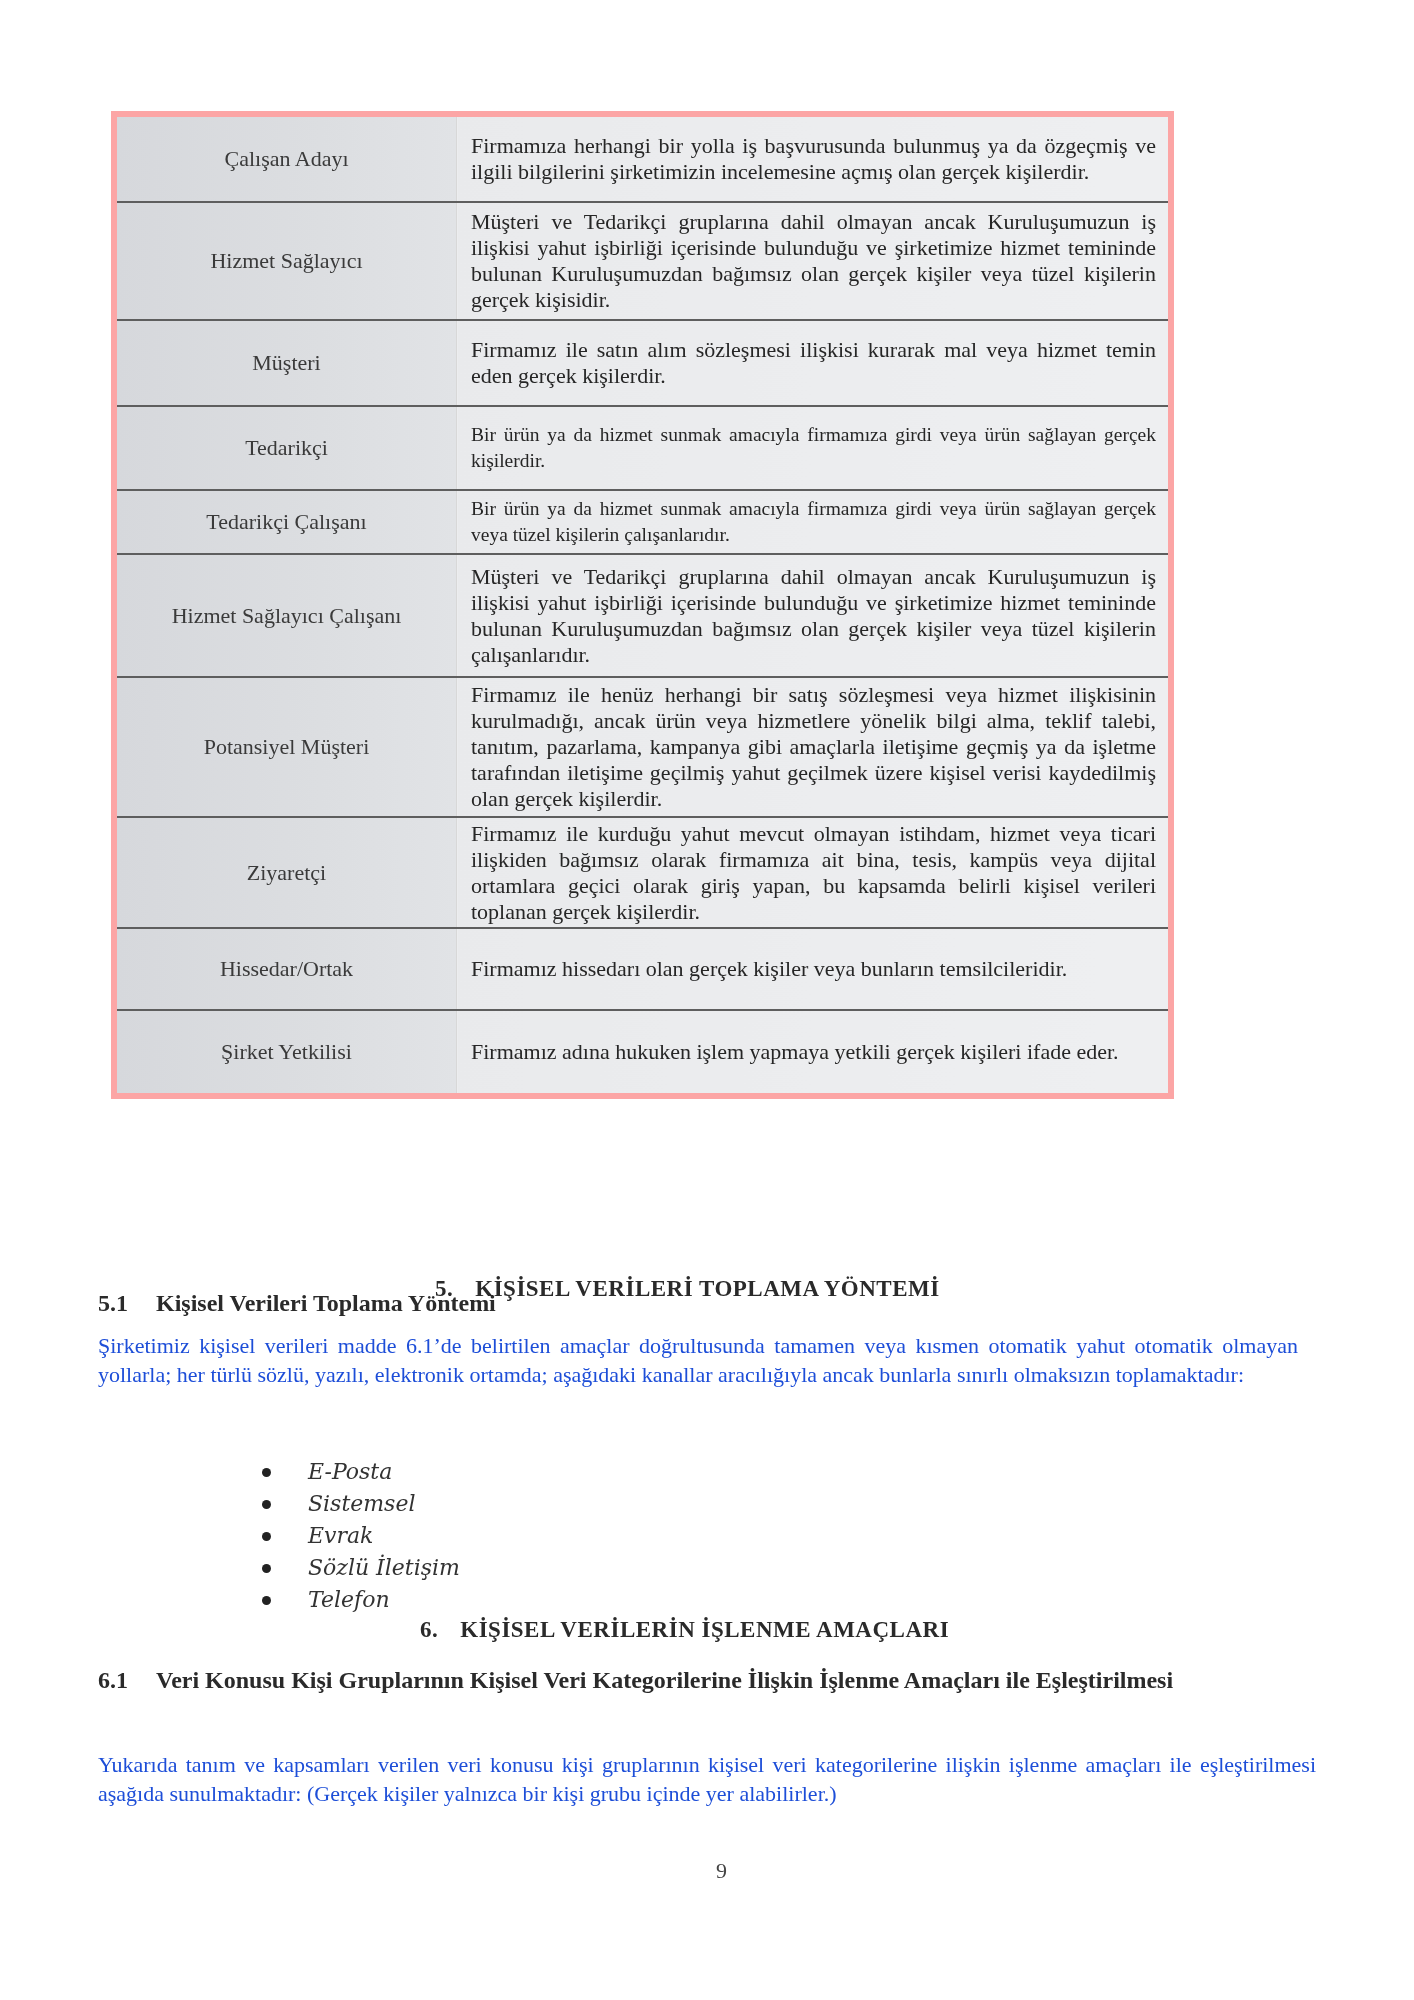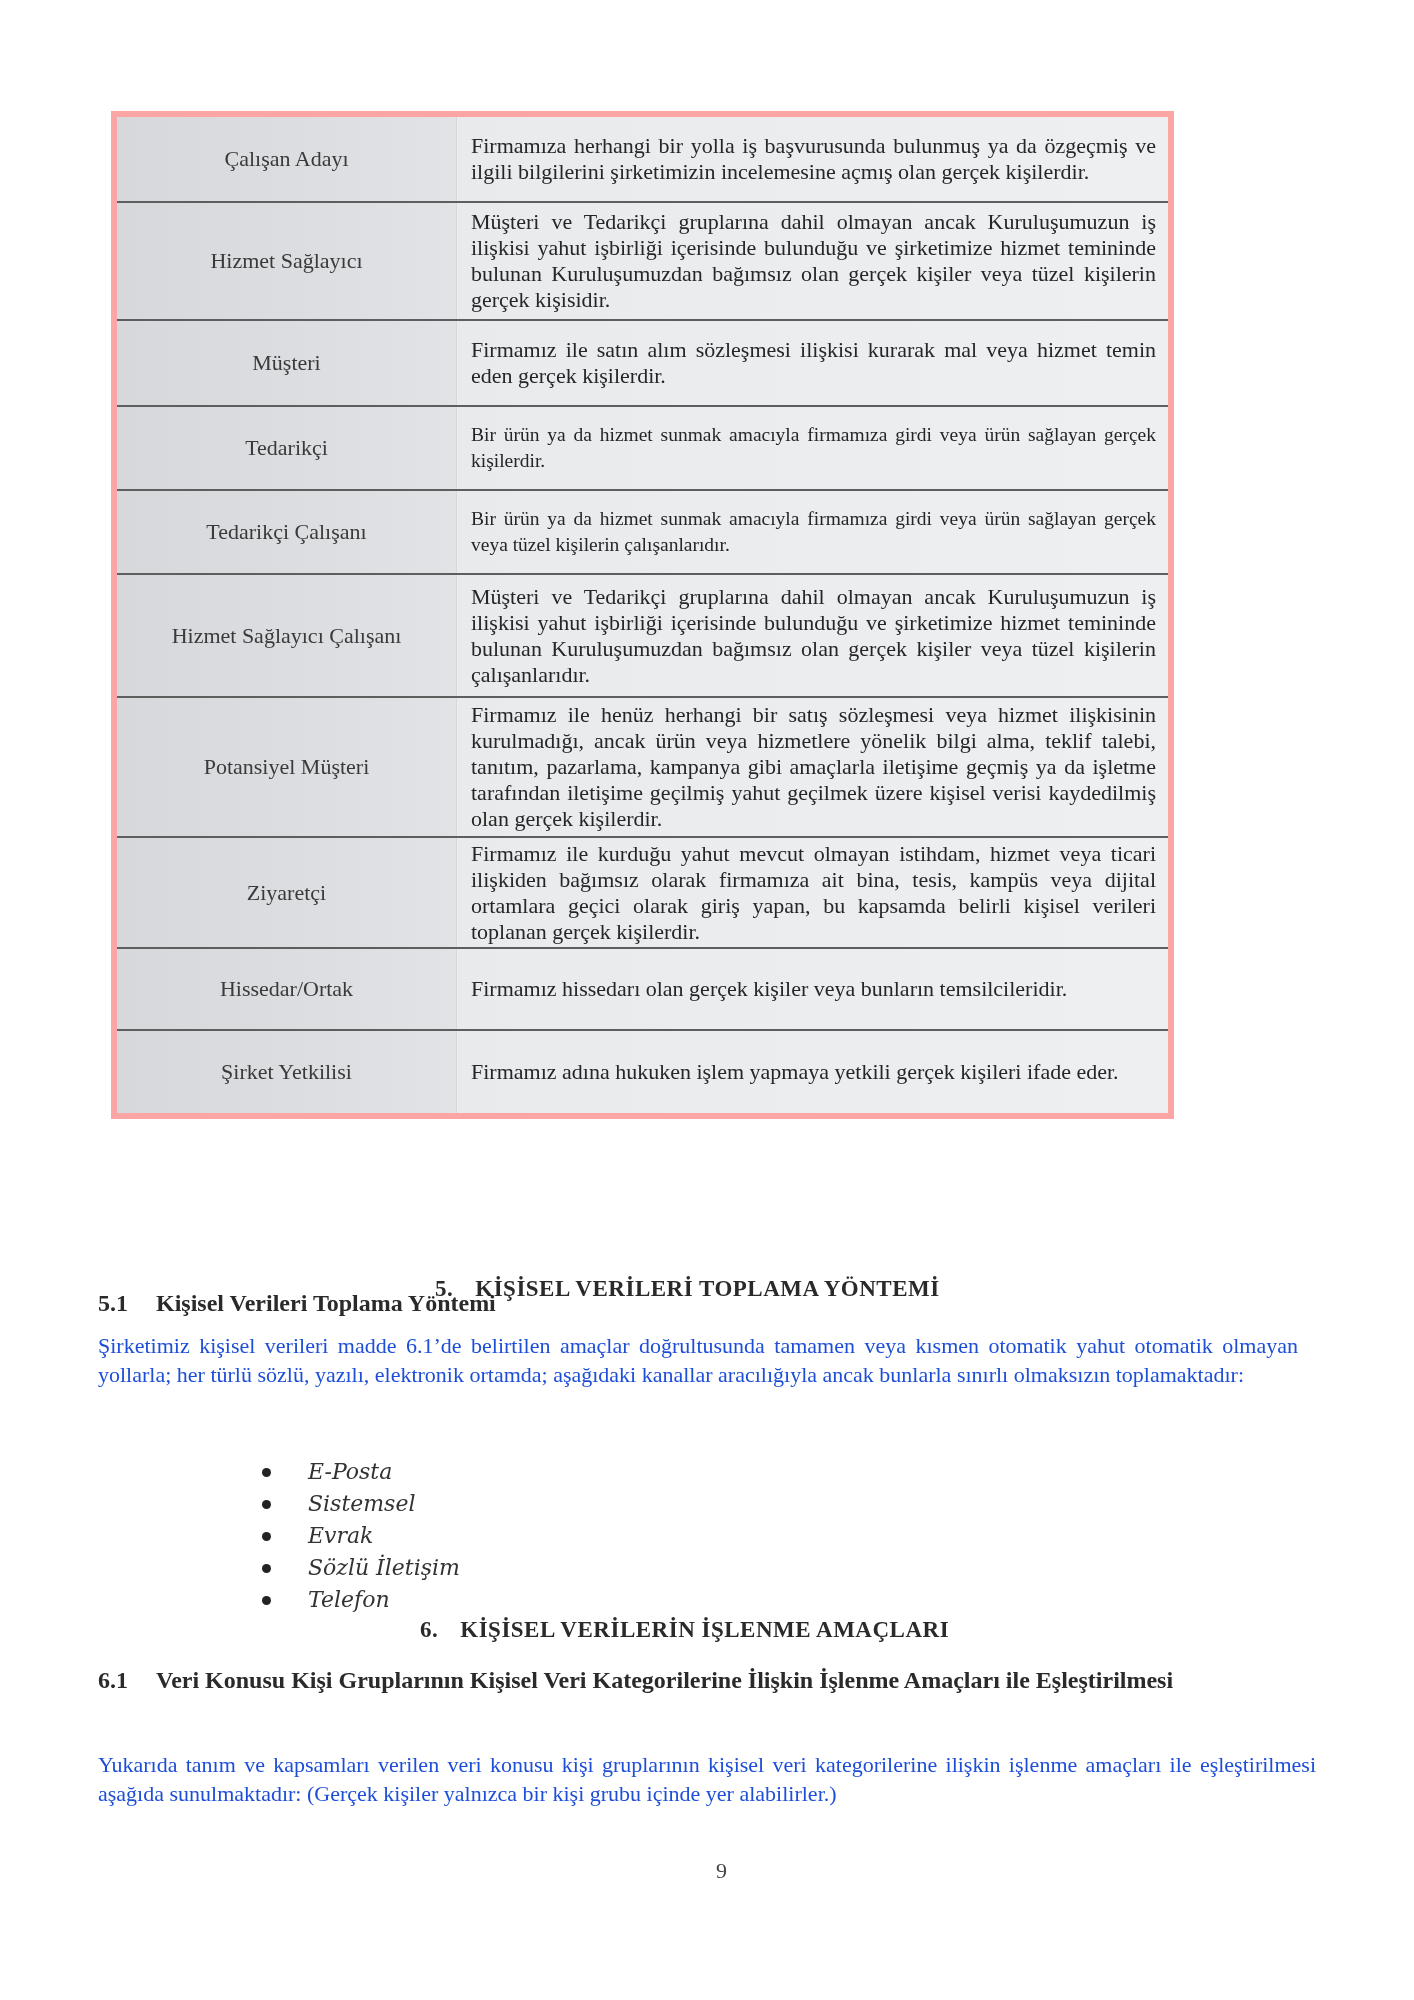--- a/index.html
+++ b/index.html
@@ -128,21 +128,21 @@
         <td class="desc">Müşteri ve Tedarikçi gruplarına dahil olmayan ancak Kuruluşumuzun iş ilişkisi yahut işbirliği içerisinde bulunduğu ve şirketimize hizmet temininde bulunan Kuruluşumuzdan bağımsız olan gerçek kişiler veya tüzel kişilerin gerçek kişisidir.</td>
       </tr>
       <tr style="height:86px">
         <td class="term">Müşteri</td>
         <td class="desc">Firmamız ile satın alım sözleşmesi ilişkisi kurarak mal veya hizmet temin eden gerçek kişilerdir.</td>
       </tr>
       <tr style="height:84px">
         <td class="term">Tedarikçi</td>
         <td class="desc small">Bir ürün ya da hizmet sunmak amacıyla firmamıza girdi veya ürün sağlayan gerçek kişilerdir.</td>
       </tr>
-      <tr style="height:84px">
+      <tr style="height:64px">
         <td class="term">Tedarikçi Çalışanı</td>
         <td class="desc small">Bir ürün ya da hizmet sunmak amacıyla firmamıza girdi veya ürün sağlayan gerçek veya tüzel kişilerin çalışanlarıdır.</td>
       </tr>
       <tr style="height:123px">
         <td class="term">Hizmet Sağlayıcı Çalışanı</td>
         <td class="desc">Müşteri ve Tedarikçi gruplarına dahil olmayan ancak Kuruluşumuzun iş ilişkisi yahut işbirliği içerisinde bulunduğu ve şirketimize hizmet temininde bulunan Kuruluşumuzdan bağımsız olan gerçek kişiler veya tüzel kişilerin çalışanlarıdır.</td>
       </tr>
       <tr style="height:140px">
         <td class="term">Potansiyel Müşteri</td>
         <td class="desc">Firmamız ile henüz herhangi bir satış sözleşmesi veya hizmet ilişkisinin kurulmadığı, ancak ürün veya hizmetlere yönelik bilgi alma, teklif talebi, tanıtım, pazarlama, kampanya gibi amaçlarla iletişime geçmiş ya da işletme tarafından iletişime geçilmiş yahut geçilmek üzere kişisel verisi kaydedilmiş olan gerçek kişilerdir.</td>

